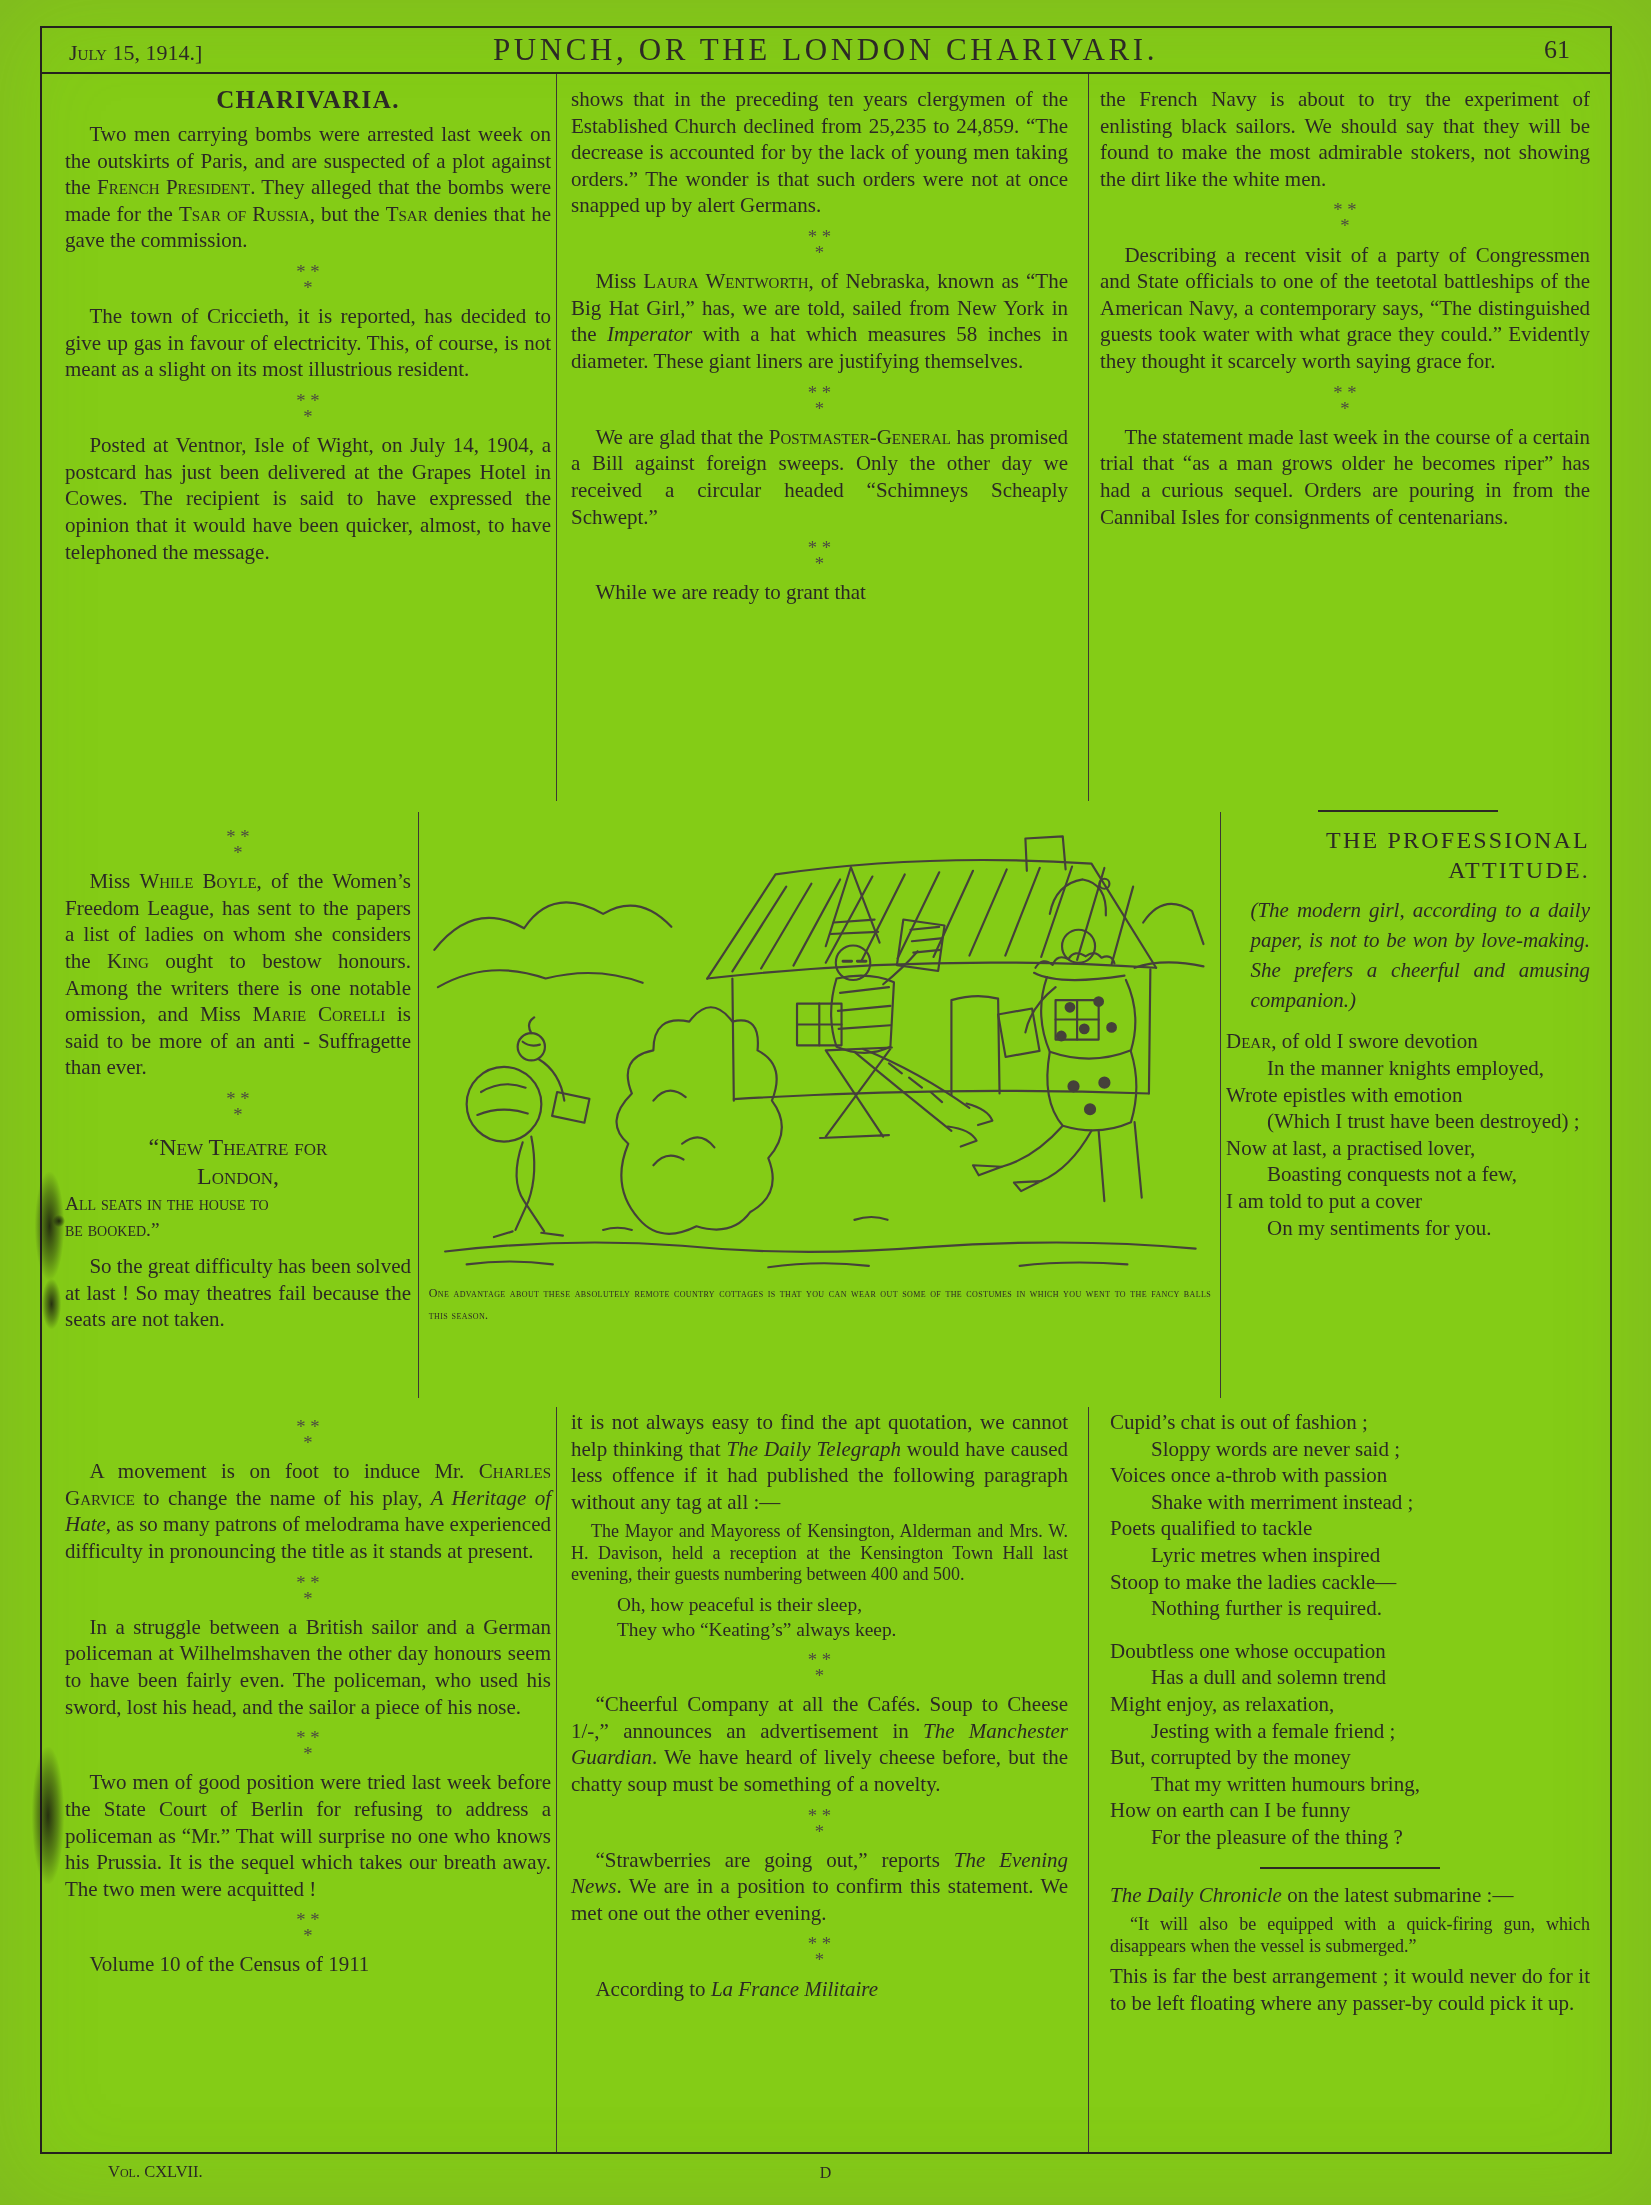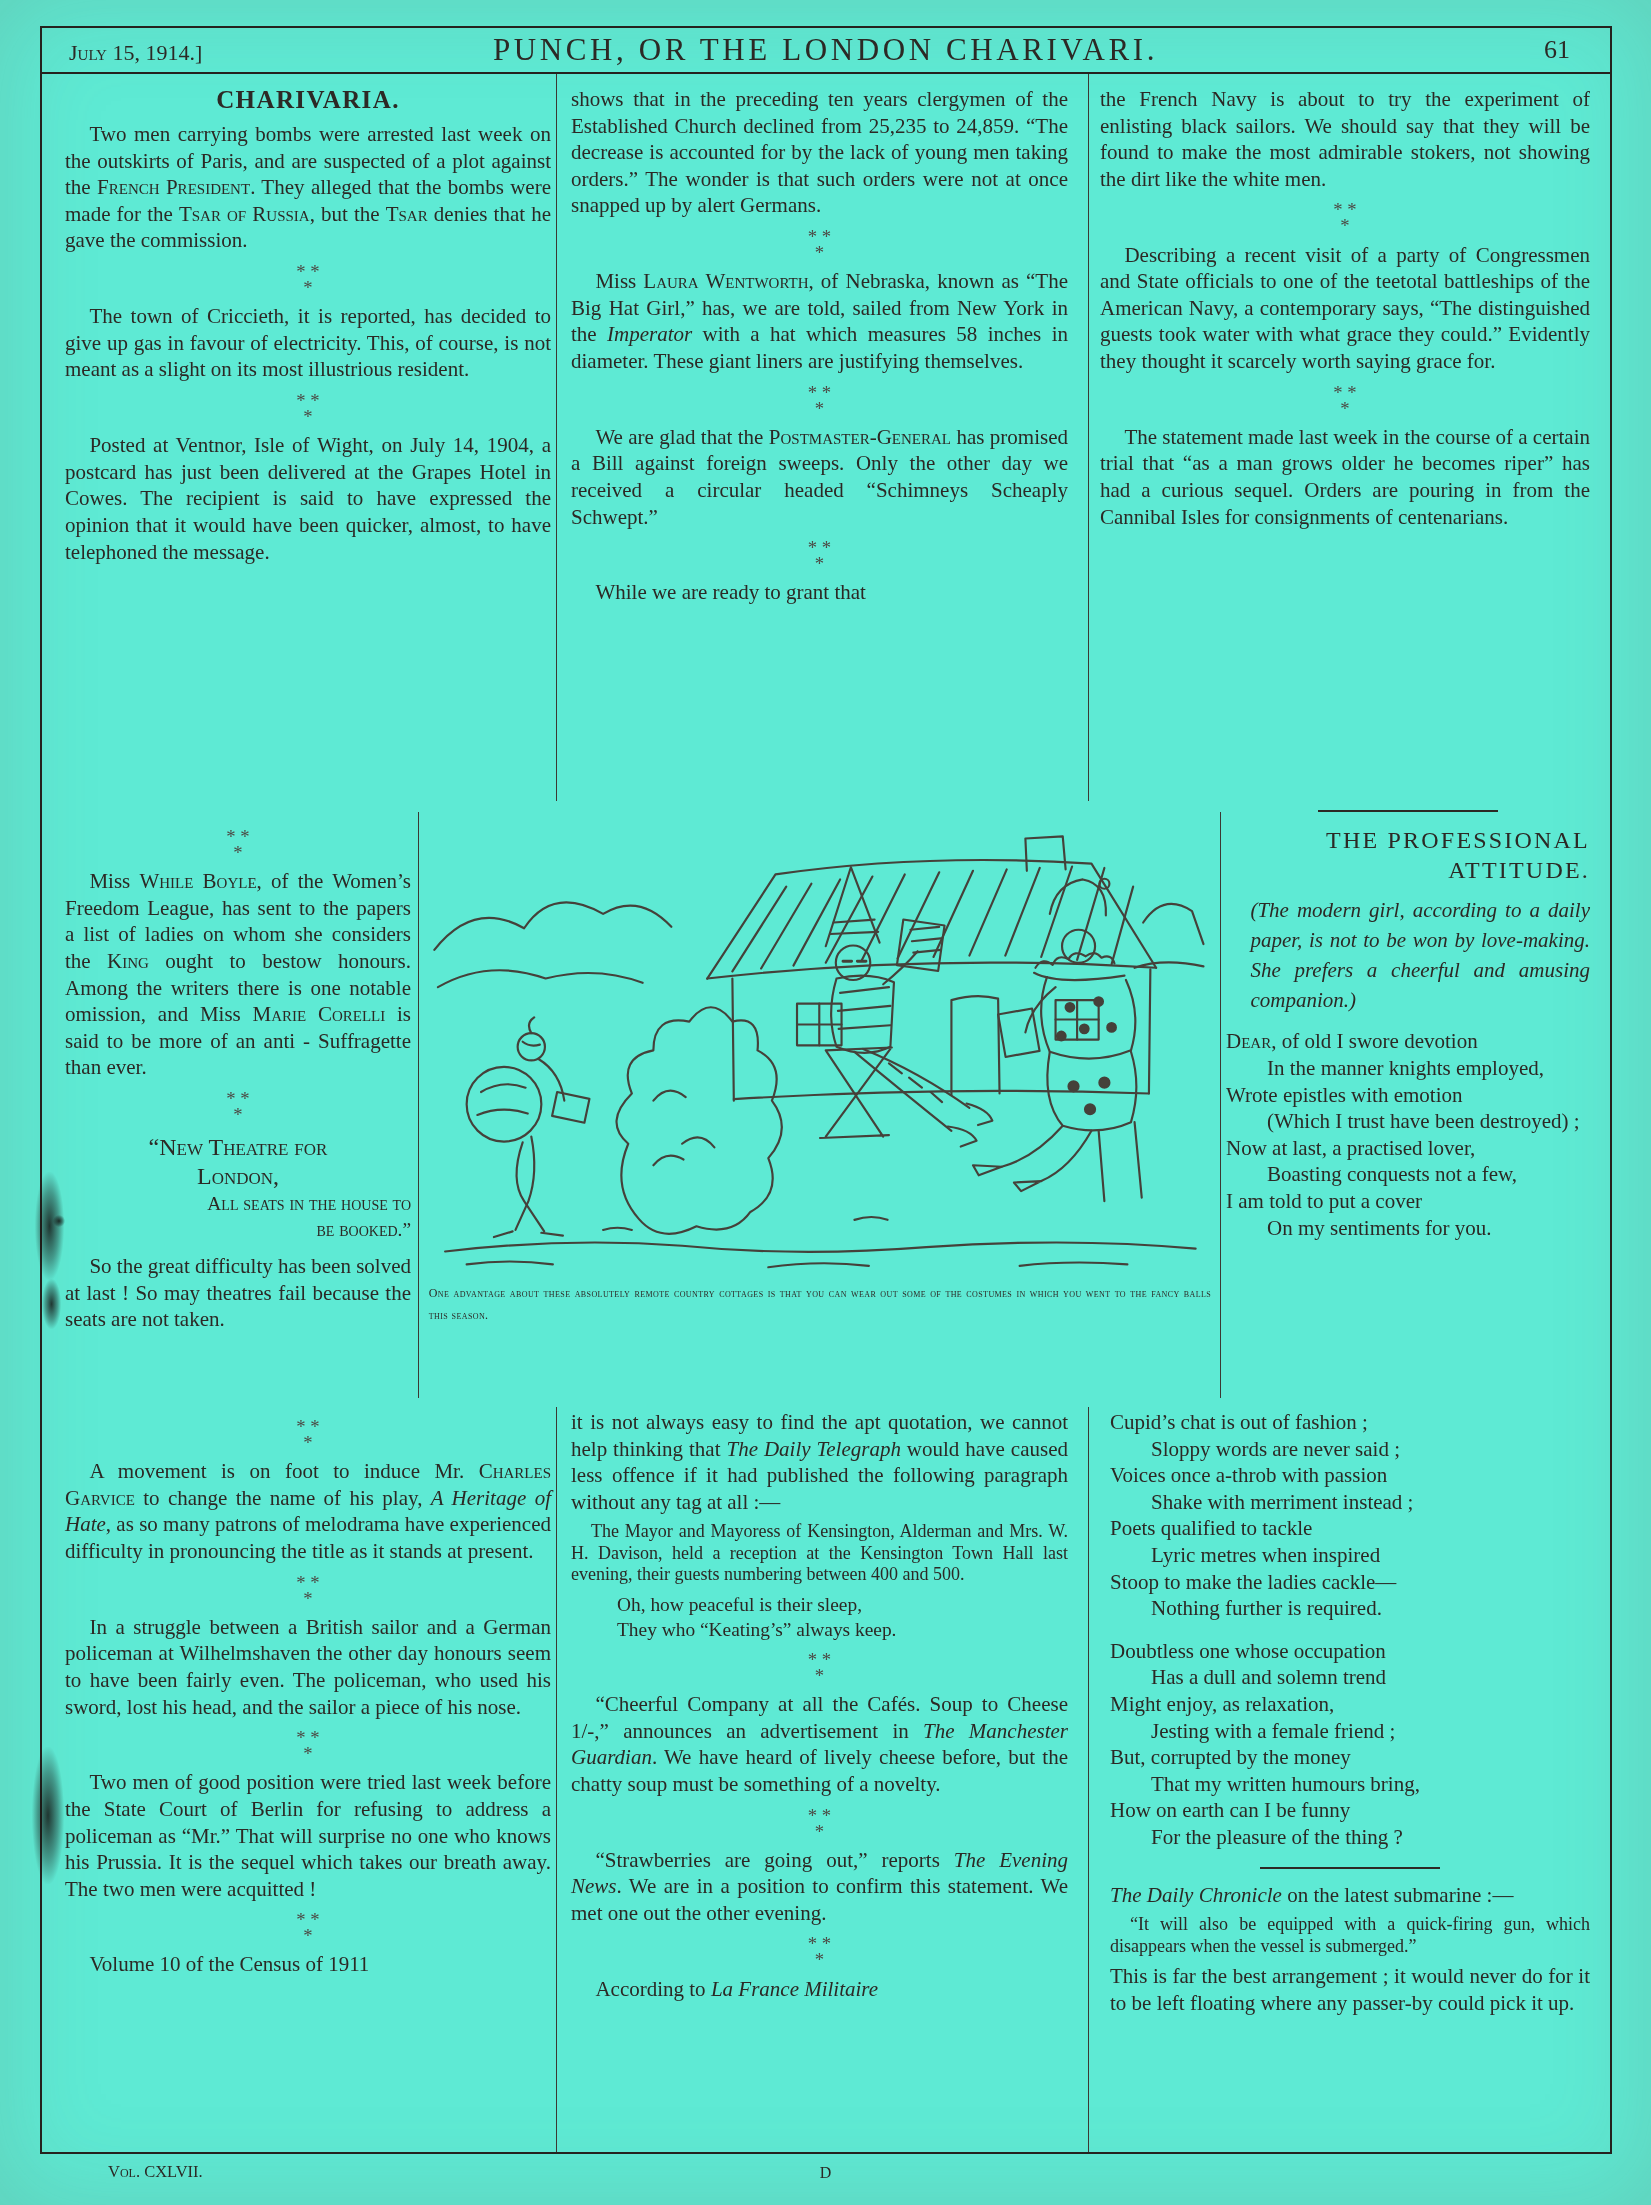--- a/index.html
+++ b/index.html
@@ -4,21 +4,21 @@
 <style>
   * { margin:0; padding:0; box-sizing:border-box; }
   html, body { width:1651px; height:2205px; }
   body {
     position:relative;
     background:#f4f2ec;
     color:#2c2925;
     font-family:"Liberation Serif", serif;
     overflow:hidden;
   }
-  .page { position:absolute; inset:0; background:#5eead4;
+  .page { position:absolute; inset:0; background:#84cc16;
           box-shadow: inset 0 0 101px rgba(110,100,80,.20); }
   .frame { position:absolute; left:40px; top:26px; width:1572px; height:2128px;
            border:2.2px solid #25221e; }
   .hrule { position:absolute; background:#25221e; }
   .vrule { position:absolute; width:1.4px; background:#3c3833; }
 
   .header-date { position:absolute; left:69px; top:40px; font-size:22px; }
   .header-title { position:absolute; left:50%; top:32px; transform:translateX(-50%);
                   font-size:31px; letter-spacing:3.6px; white-space:nowrap; }
   .header-page { position:absolute; right:81px; top:35px; font-size:26px; }
@@ -37,21 +37,21 @@
                   letter-spacing:1.4px; margin-bottom:7px; }
   .body-p { font-size:21px; line-height:26.6px; text-align:justify; text-indent:24.4px; }
   .noindent { text-indent:0; }
   .small-p { font-size:18px; line-height:21.6px; text-align:justify; text-indent:20px; margin:5.8px 0; }
   .couplet { font-size:19.4px; line-height:24.4px; padding-left:46px; margin:7.2px 0; }
   .divider { text-align:center; font-size:18.7px; line-height:16px; color:#4c4843;
              white-space:pre-line; margin:10px 0 7.2px; }
   .smallcaps { font-variant:small-caps; }
   .sc { font-variant:small-caps; }
   .q-big   { text-align:center; font-size:24px; line-height:29px; font-variant:small-caps; }
-  .q-small { text-align:right; font-size:19.4px; line-height:26px; font-variant:small-caps; }
+  .q-small { text-align:left; font-size:19.4px; line-height:26px; font-variant:small-caps; }
   .quote-block { margin:10px 0; }
 
   .section-rule { width:180px; height:2.2px; background:#2c2925; margin:4.3px auto 13px; }
   .section-title { text-align:right; font-size:24px; line-height:30px; letter-spacing:2.2px; }
   .poem-intro { font-style:italic; font-size:21px; line-height:30px;
                 padding-left:24.4px; text-align:justify; margin:10px 0 13px; }
   .stanza { margin-bottom:16px; }
   .poem-line { font-size:21px; line-height:26.6px; padding-left:86px; text-indent:-86px; }
   .poem-line.indent { padding-left:127px; }
 

